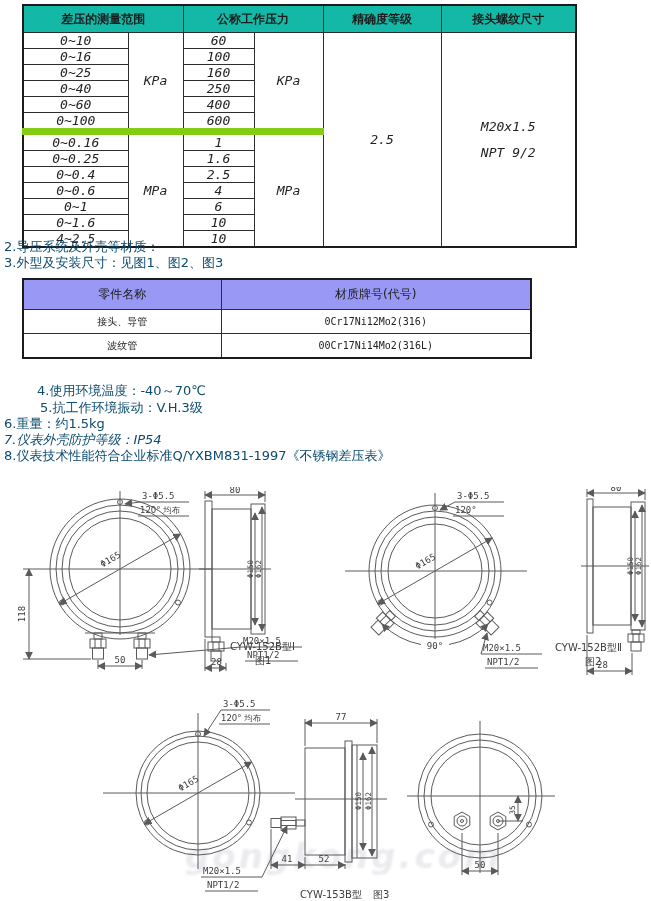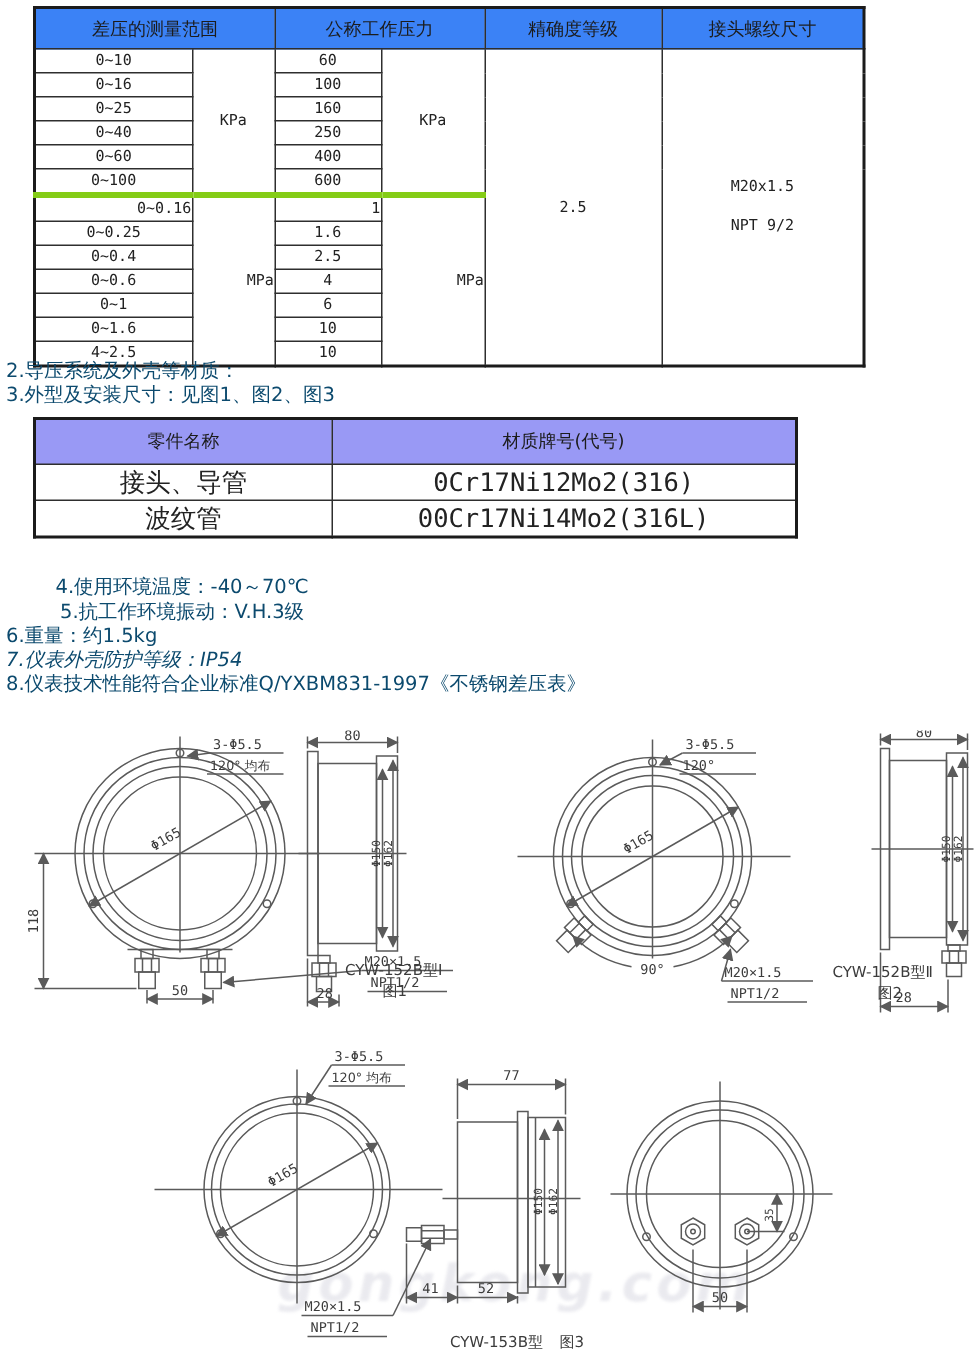--- a/index.html
+++ b/index.html
@@ -3,28 +3,28 @@
 <meta charset="utf-8">
 <style>
   html,body{margin:0;padding:0;}
   body{width:651px;height:901px;position:relative;background:#ffffff;overflow:hidden;
        font-family:"DejaVu Sans","Liberation Sans",sans-serif;color:#333;}
   .abs{position:absolute;}
   
   table{border-collapse:collapse;table-layout:fixed;}
   .spec td,.spec th{border:1px solid #2e2e2e;text-align:center;vertical-align:middle;padding:0;}
   .spec{border:2px solid #1b1b1b;}
-  .spec th{background:#3b82f6;font-weight:normal;font-size:12px;color:#1c1c1c;height:26px;}
-  .spec td{font-family:"DejaVu Sans Mono","Liberation Mono",monospace;font-size:10px;height:15px;color:#222;}
-  .spec tr.divider td{border-top:4px solid #84cc16;text-align:right;}
+  .spec th{background:#14b8a6;font-weight:bold;font-size:12px;color:#1c1c1c;height:26px;}
+  .spec td{font-family:"DejaVu Sans Mono","Liberation Mono",monospace;font-size:13px;height:15px;color:#222;font-style:italic;}
+  .spec tr.divider td{border-top:7px solid #84cc16;}
   .thread-cell div{line-height:26px;}
   .mat td,.mat th{border:1px solid #2e2e2e;text-align:center;vertical-align:middle;padding:0;}
   .mat{border:2px solid #1b1b1b;}
   .mat th{background:#9999f5;font-weight:normal;font-size:12px;color:#1c1c1c;height:29px;}
-  .mat td{font-size:17px;height:23px;color:#222;font-family:"DejaVu Sans Mono","Liberation Mono",monospace;margin-top:23px;}
+  .mat td{font-size:10px;height:23px;color:#222;font-family:"DejaVu Sans Mono","Liberation Mono",monospace;margin-top:23px;}
   .mat td.cn{font-family:"DejaVu Sans","Liberation Sans",sans-serif;}
   
   .note{position:absolute;left:4px;font-size:13px;color:#0c4a6e;white-space:nowrap;}
   
   svg{position:absolute;}
   svg line,svg rect,svg circle,svg path,svg polygon{stroke:#5a5a5a;fill:none;stroke-width:1;}
   svg text{fill:#3c3c3c;stroke:none;font-family:"DejaVu Sans Mono","Liberation Mono",monospace;font-size:9px;}
   svg .cjk{font-family:"DejaVu Sans","Liberation Sans",sans-serif;}
   svg .dimv{font-size:7.5px;}
   svg .model{font-size:10px;}

